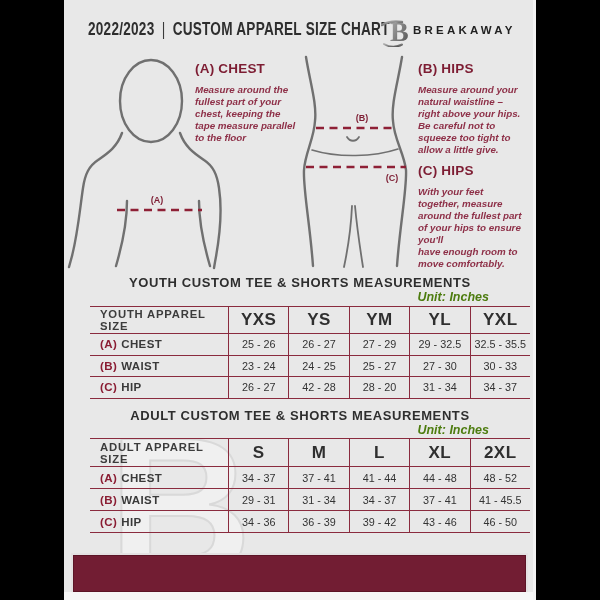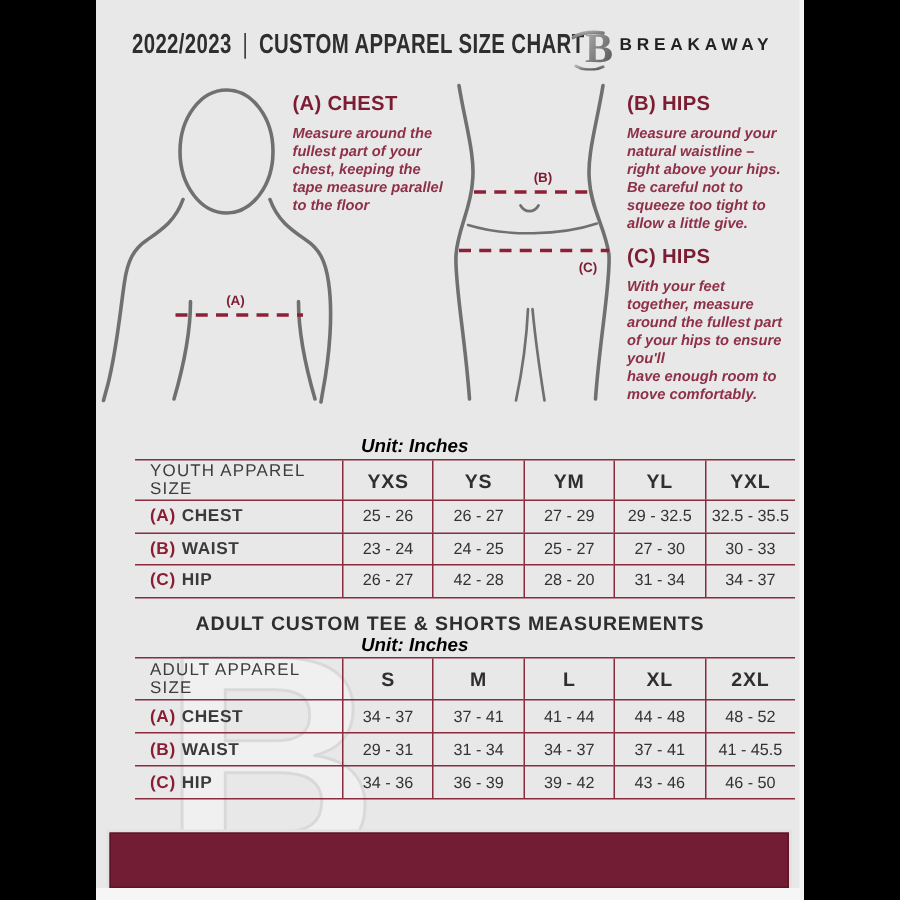--- a/index.html
+++ b/index.html
@@ -53,39 +53,39 @@
   .b-waist{left:354px;top:84px;width:116px;}
   .h-hips{left:354px;top:163px;}
   .b-hips{left:354px;top:186px;width:122px;}
 
   
   .section-title{
     position:absolute;left:0;width:472px;text-align:center;z-index:3;
     font-size:13px;font-weight:700;color:#2e2e2e;letter-spacing:0.6px;white-space:nowrap;
   }
   .section-unit{
-    position:absolute;left:0;width:425px;text-align:center;z-index:3;
-    font-size:12.5px;font-style:italic;font-weight:600;color:#000000;
+    position:absolute;left:0;width:425px;text-align:right;z-index:3;
+    font-size:12.5px;font-style:italic;font-weight:600;color:#4d7c0f;
   }
   .youth-title{top:275px;} .youth-unit{top:290px;}
   .adult-title{top:408px;text-align:center;} .adult-unit{top:423px;}
 
   
   .size-table{
     position:absolute;left:26px;width:440px;z-index:3;
     display:grid;grid-template-columns:138px repeat(5,60.4px);
     border-top:1.5px solid #8a2b3e;border-bottom:1.5px solid #8a2b3e;
   }
   .youth-table{top:306px;grid-template-rows:26px 21.5px 21.5px 21.5px;}
   .adult-table{top:438px;grid-template-rows:27px 22px 22px 22px;}
   .cell{display:flex;align-items:center;box-sizing:border-box;}
   .cell.vline{border-left:1.5px solid #8a2b3e;}
   .cell.hline{border-top:1.5px solid #8a2b3e;}
-  .size-header-cell{padding-left:10px;font-size:11.3px;color:#3c3c3c;letter-spacing:0.8px;font-weight:400;}
-  .col-header-cell{justify-content:center;font-size:13px;font-weight:700;color:#2f2f2f;letter-spacing:0.5px;}
+  .size-header-cell{padding-left:10px;font-size:11.3px;color:#3c3c3c;letter-spacing:0.8px;font-weight:700;}
+  .col-header-cell{justify-content:center;font-size:17px;font-weight:700;color:#2f2f2f;letter-spacing:0.5px;}
   .row-label-cell{padding-left:10px;font-size:11.5px;color:#3a3a3a;font-weight:600;letter-spacing:0.4px;gap:4px;}
   .row-label-cell .prefix{color:#8a1d33;font-weight:800;}
   .value-cell{justify-content:center;font-size:10.8px;color:#333;white-space:nowrap;}
 
   
   .footer-bar{
     position:absolute;left:9px;top:555px;width:453px;height:37px;z-index:3;
     background:#721d33;border:1px solid #5c1426;box-sizing:border-box;
     box-shadow:0 0 0 2px #e4e1e2;
   }
@@ -160,20 +160,21 @@
 allow a little give.</div>
     <div class="diagram-heading h-hips">(C) HIPS</div>
     <div class="diagram-body b-hips">With your feet
 together, measure
 around the fullest part
 of your hips to ensure
 you'll
 have enough room to
 move comfortably.</div>
 
+    <div class="section-title youth-title">YOUTH CUSTOM TEE &amp; SHORTS MEASUREMENTS</div>
     <div class="section-unit youth-unit">Unit: Inches</div>
 
     <div class="size-table youth-table">
       <div class="cell size-header-cell">YOUTH APPAREL SIZE</div>
       <div class="cell col-header-cell vline">YXS</div>
       <div class="cell col-header-cell vline">YS</div>
       <div class="cell col-header-cell vline">YM</div>
       <div class="cell col-header-cell vline">YL</div>
       <div class="cell col-header-cell vline">YXL</div>
 

